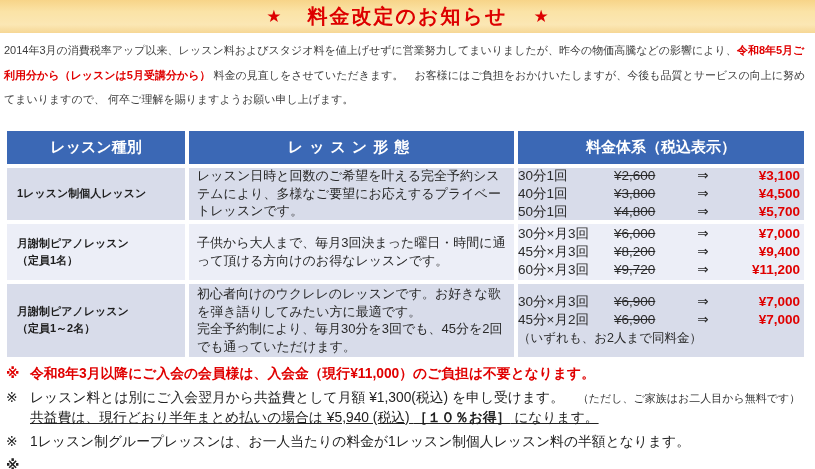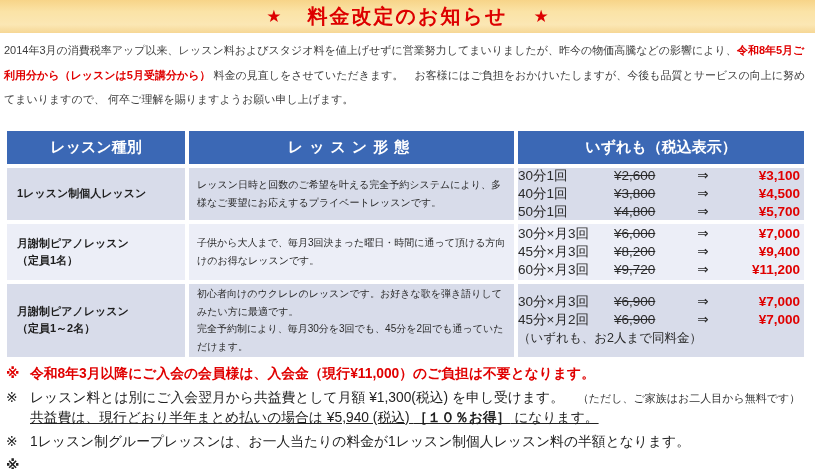--- a/index.html
+++ b/index.html
@@ -39,21 +39,21 @@
   }
   .th.wide{letter-spacing:6px;}
   .shade-a{background:#d8dcea;}
   .shade-b{background:#eceef7;}
   .type-cell{
     display:flex;flex-direction:column;justify-content:center;
     padding-left:10px;font-size:11px;font-weight:bold;color:#1d1d1d;line-height:17px;
   }
   .desc-cell{
     display:flex;flex-direction:column;justify-content:center;
-    padding:4px 8px;font-size:10px;color:#2a2a2a;line-height:17.5px;
+    padding:4px 8px;font-size:13px;color:#2a2a2a;line-height:17.5px;
   }
   .price-cell{
     display:flex;flex-direction:column;justify-content:center;
     padding-left:0;font-size:13.5px;color:#2a2a2a;line-height:18px;
   }
   .price-line{display:grid;grid-template-columns:96px 74px 30px 82px;align-items:baseline;}
   .p-old{text-decoration:line-through;}
   .p-arrow{text-align:center;}
   .p-new{color:#e00000;font-weight:bold;text-align:right;}
   .price-note{font-size:12.5px;color:#2a2a2a;}
@@ -77,21 +77,21 @@
 </div>
 
 <div class="intro">
   <span>2014年3月の消費税率アップ以来、レッスン料およびスタジオ料を値上げせずに営業努力してまいりましたが、昨今の物価高騰などの影響により、</span><span class="hl">令和8年5月ご利用分から（レッスンは5月受講分から）</span><span> 料金の見直しをさせていただきます。　お客様にはご負担をおかけいたしますが、今後も品質とサービスの向上に努めてまいりますので、 何卒ご理解を賜りますようお願い申し上げます。</span>
 </div>
 
 <div class="pricing-table">
 
   <div class="cell th">レッスン種別</div>
   <div class="cell th wide">レッスン形態</div>
-  <div class="cell th">いずれも（税込表示）</div>
+  <div class="cell th">料金体系（税込表示）</div>
 
   <div class="cell shade-a type-cell">
     <div>1レッスン制個人レッスン</div>
   </div>
   <div class="cell shade-a desc-cell">
     <div>レッスン日時と回数のご希望を叶える完全予約システムにより、多様なご要望にお応えするプライベートレッスンです。</div>
   </div>
   <div class="cell shade-a price-cell">
     <div class="price-line">
       <span class="p-label">30分1回</span>

